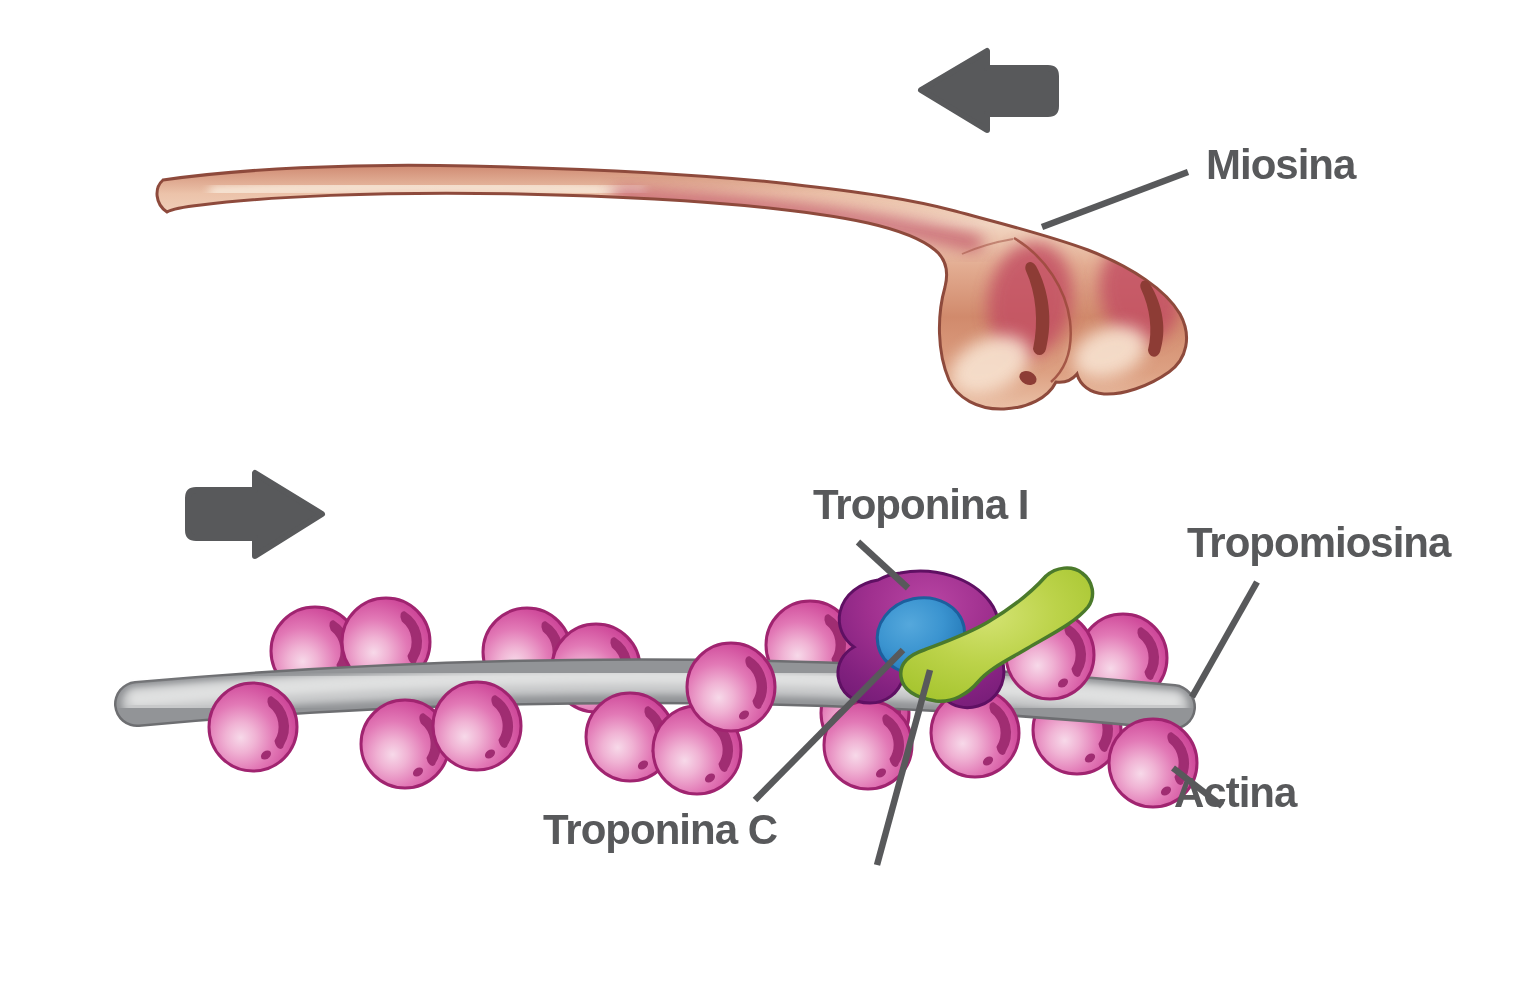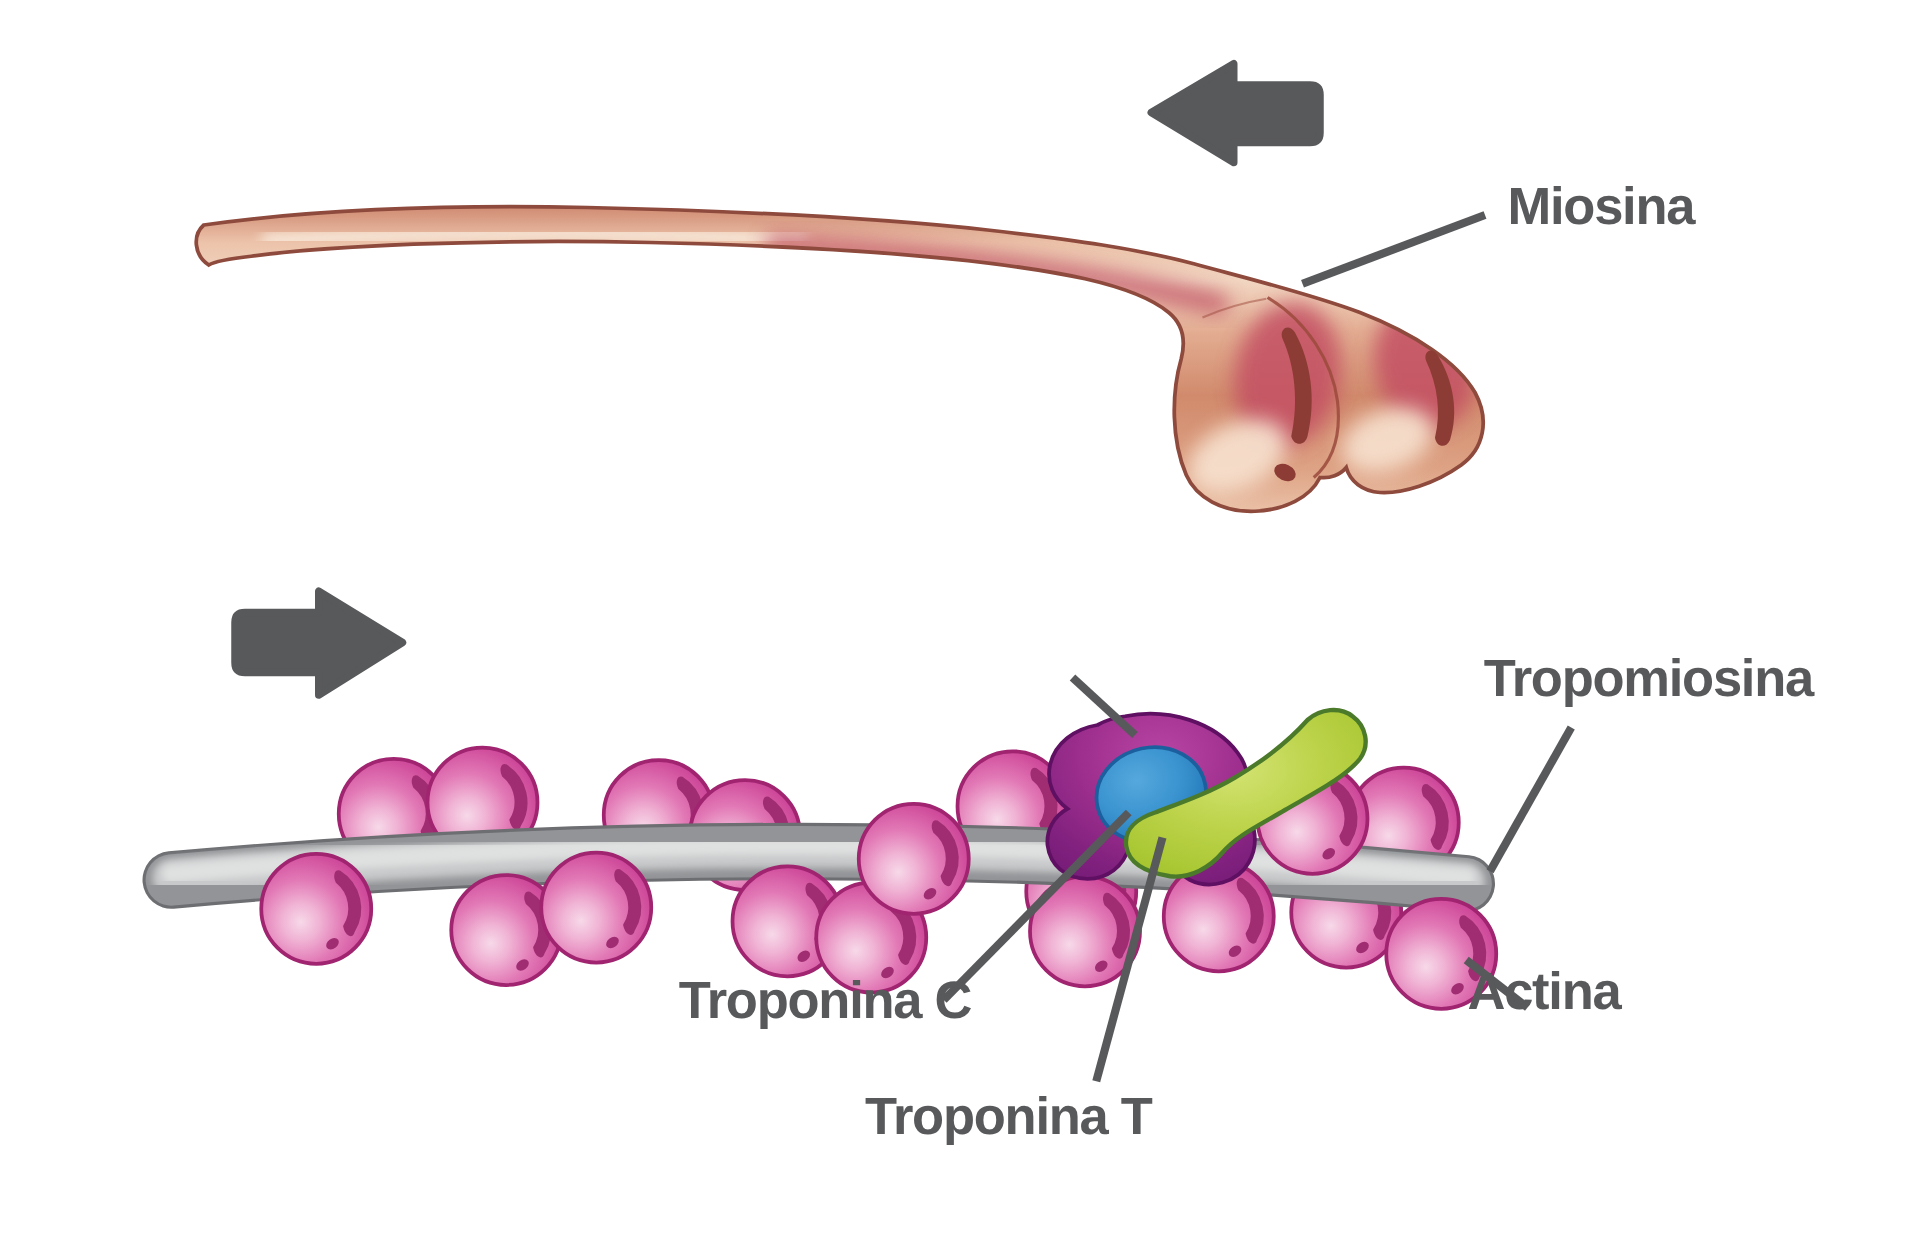--- a/index.html
+++ b/index.html
@@ -201,18 +201,18 @@
     <line x1="1188" y1="172" x2="1042" y2="227" stroke="#58595b"></line>
     <line x1="858" y1="542" x2="908" y2="588" stroke="#58595b"></line>
     <line x1="903" y1="650" x2="755" y2="800" stroke="#58595b"></line>
     <line x1="930" y1="670" x2="877" y2="865" stroke="#58595b"></line>
     <line x1="1257" y1="582" x2="1192" y2="697" stroke="#58595b"></line>
     <line x1="1173" y1="768" x2="1222" y2="806" stroke="#58595b"></line>
   </g>
 </svg>
 
 <div class="label" style="left:1206px; top:144px;">Miosina</div>
+<div class="label" style="left:813px;  top:484px;">Troponina I</div>
 <div class="label" style="left:1171px; top:522px;margin-left:16px;">Tropomiosina</div>
-<div class="label" style="left:543px;  top:779px;">Troponina C</div>
-<div class="label" style="left:692px;  top:872px;">Troponina T</div>
+<div class="label" style="left:543px;  top:809px;">Troponina C</div>
 <div class="label" style="left:1174px; top:772px;">Actina</div>
 
 </div>
 
 </body></html>

